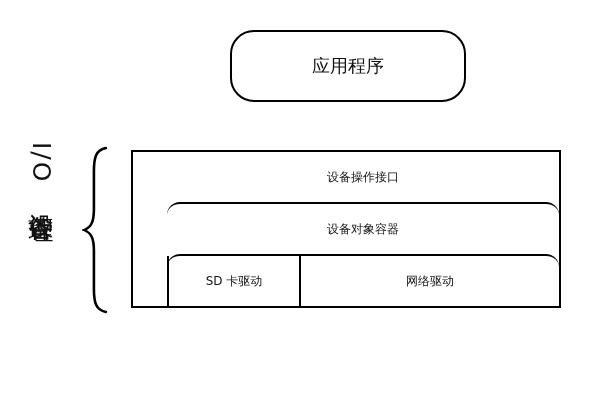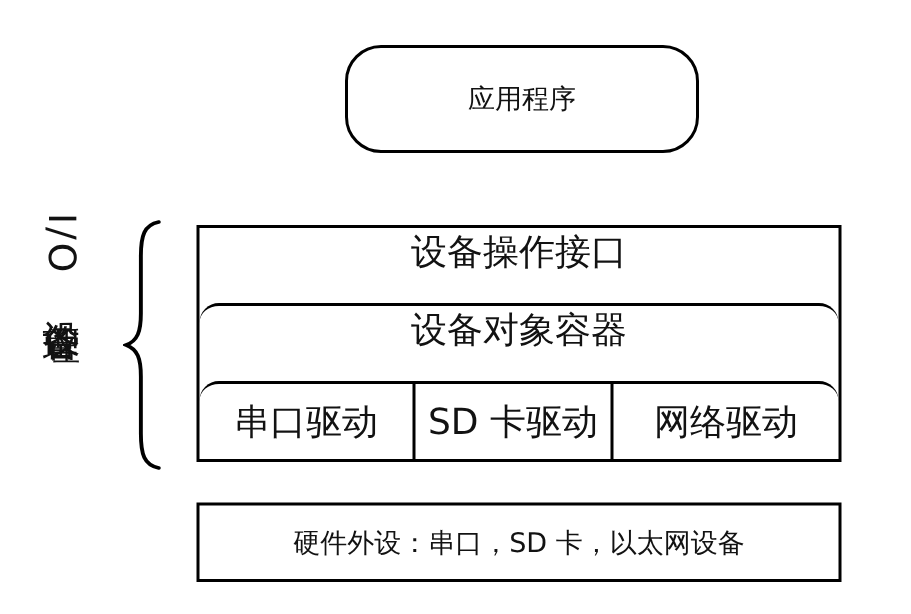--- a/index.html
+++ b/index.html
@@ -41,22 +41,24 @@
     width: 430px;
     height: 158px;
     box-sizing: border-box;
     border: 2px solid #000000;
     display: flex;
     flex-direction: column;
   }
   .stack-row {
     flex: 1;
     display: flex;
+    align-items: center;
     justify-content: center;
-    font-size: 24px;
+    font-size: 12px;
+    margin-left: 34px;
   }
   .stack-row + .stack-row {
     border-top: 2px solid #000000;
     border-radius: 13px;
   }
   .driver-row {
     padding: 0;
   }
   .driver-cell {
     display: flex;
@@ -111,29 +113,23 @@
   </svg>
 
   <div class="stack">
     <div class="stack-row">
       <span>设备操作接口</span>
     </div>
     <div class="stack-row">
       <span>设备对象容器</span>
     </div>
     <div class="stack-row driver-row">
-      <div class="driver-cell c1">
-        <span>串口驱动</span>
-      </div>
       <div class="driver-cell c2">
         <span>SD 卡驱动</span>
       </div>
       <div class="driver-cell c3">
         <span>网络驱动</span>
       </div>
     </div>
   </div>
 
-  <div class="box hw-box">
-    <span>硬件外设：串口，SD 卡，以太网设备</span>
-  </div>
 
 </div>
 
 </body></html>

